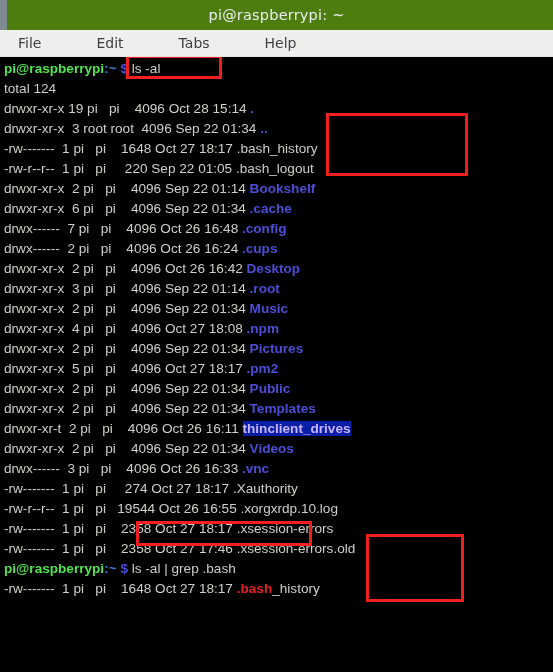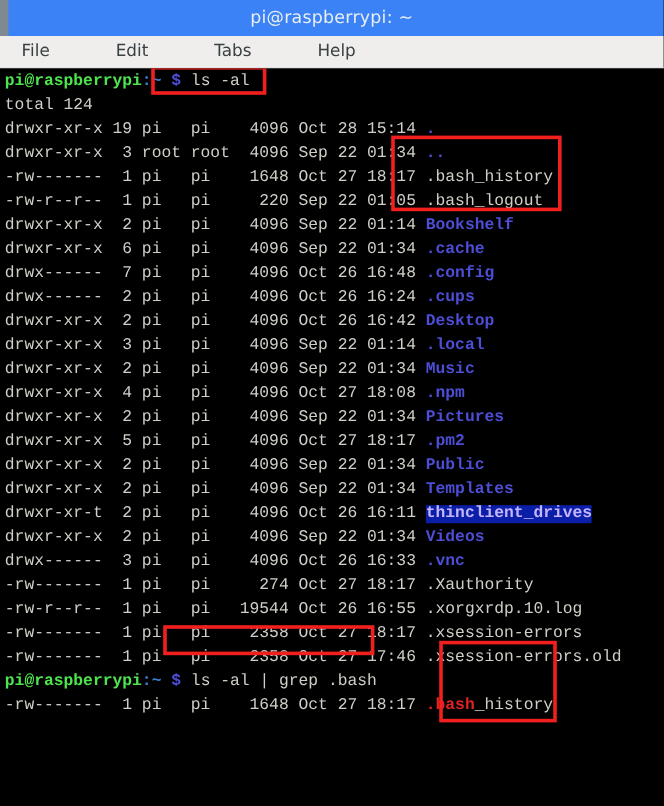--- a/index.html
+++ b/index.html
@@ -19,21 +19,21 @@
     width: 553px;
     height: 672px;
     background: #000000;
     display: flex;
     flex-direction: column;
   }
   
   #titlebar {
     height: 30px;
     flex: 0 0 30px;
-    background: #3b82f6;
+    background: #4d7c0f;
     display: flex;
     align-items: center;
     justify-content: center;
     position: relative;
   }
   #titlebar-left-nub {
     position: absolute;
     left: 0;
     top: 0;
     width: 7px;
@@ -76,21 +76,21 @@
     overflow: hidden;
     padding: 2px 0 0 4px;
     box-sizing: border-box;
   }
   #lines {
     position: relative;
   }
   .line {
     height: 20px;
     line-height: 20px;
-    font-family: Liberation Mono, monospace;
+    font-family: Liberation Sans, sans-serif;
     font-size: 13.6px;
     color: #cfcfc8;
     white-space: pre;
     letter-spacing: 0px;
   }
   
   .c-green  { color: #4ee44e; font-weight: bold; }
   .c-blue   { color: #4d4dd6; font-weight: bold; }
   .c-dirsel { color: #c4b5fd; font-weight: bold; background: #0b1ea8; }
   .c-cyan   { color: #3b7fd4; font-weight: bold; }
@@ -128,21 +128,21 @@
         <div class="line"><span class="c-white">total 124</span></div>
         <div class="line"><span class="c-white">drwxr-xr-x 19 pi   pi    4096 Oct 28 15:14 </span><span class="c-blue">.</span></div>
         <div class="line"><span class="c-white">drwxr-xr-x  3 root root  4096 Sep 22 01:34 </span><span class="c-blue">..</span></div>
         <div class="line"><span class="c-white">-rw-------  1 pi   pi    1648 Oct 27 18:17 </span><span class="c-white">.bash_history</span></div>
         <div class="line"><span class="c-white">-rw-r--r--  1 pi   pi     220 Sep 22 01:05 </span><span class="c-white">.bash_logout</span></div>
         <div class="line"><span class="c-white">drwxr-xr-x  2 pi   pi    4096 Sep 22 01:14 </span><span class="c-blue">Bookshelf</span></div>
         <div class="line"><span class="c-white">drwxr-xr-x  6 pi   pi    4096 Sep 22 01:34 </span><span class="c-blue">.cache</span></div>
         <div class="line"><span class="c-white">drwx------  7 pi   pi    4096 Oct 26 16:48 </span><span class="c-blue">.config</span></div>
         <div class="line"><span class="c-white">drwx------  2 pi   pi    4096 Oct 26 16:24 </span><span class="c-blue">.cups</span></div>
         <div class="line"><span class="c-white">drwxr-xr-x  2 pi   pi    4096 Oct 26 16:42 </span><span class="c-blue">Desktop</span></div>
-        <div class="line"><span class="c-white">drwxr-xr-x  3 pi   pi    4096 Sep 22 01:14 </span><span class="c-blue">.local</span></div>
+        <div class="line"><span class="c-white">drwxr-xr-x  3 pi   pi    4096 Sep 22 01:14 </span><span class="c-blue">.root</span></div>
         <div class="line"><span class="c-white">drwxr-xr-x  2 pi   pi    4096 Sep 22 01:34 </span><span class="c-blue">Music</span></div>
         <div class="line"><span class="c-white">drwxr-xr-x  4 pi   pi    4096 Oct 27 18:08 </span><span class="c-blue">.npm</span></div>
         <div class="line"><span class="c-white">drwxr-xr-x  2 pi   pi    4096 Sep 22 01:34 </span><span class="c-blue">Pictures</span></div>
         <div class="line"><span class="c-white">drwxr-xr-x  5 pi   pi    4096 Oct 27 18:17 </span><span class="c-blue">.pm2</span></div>
         <div class="line"><span class="c-white">drwxr-xr-x  2 pi   pi    4096 Sep 22 01:34 </span><span class="c-blue">Public</span></div>
         <div class="line"><span class="c-white">drwxr-xr-x  2 pi   pi    4096 Sep 22 01:34 </span><span class="c-blue">Templates</span></div>
         <div class="line"><span class="c-white">drwxr-xr-t  2 pi   pi    4096 Oct 26 16:11 </span><span class="c-dirsel">thinclient_drives</span></div>
         <div class="line"><span class="c-white">drwxr-xr-x  2 pi   pi    4096 Sep 22 01:34 </span><span class="c-blue">Videos</span></div>
         <div class="line"><span class="c-white">drwx------  3 pi   pi    4096 Oct 26 16:33 </span><span class="c-blue">.vnc</span></div>
         <div class="line"><span class="c-white">-rw-------  1 pi   pi     274 Oct 27 18:17 </span><span class="c-white">.Xauthority</span></div>

